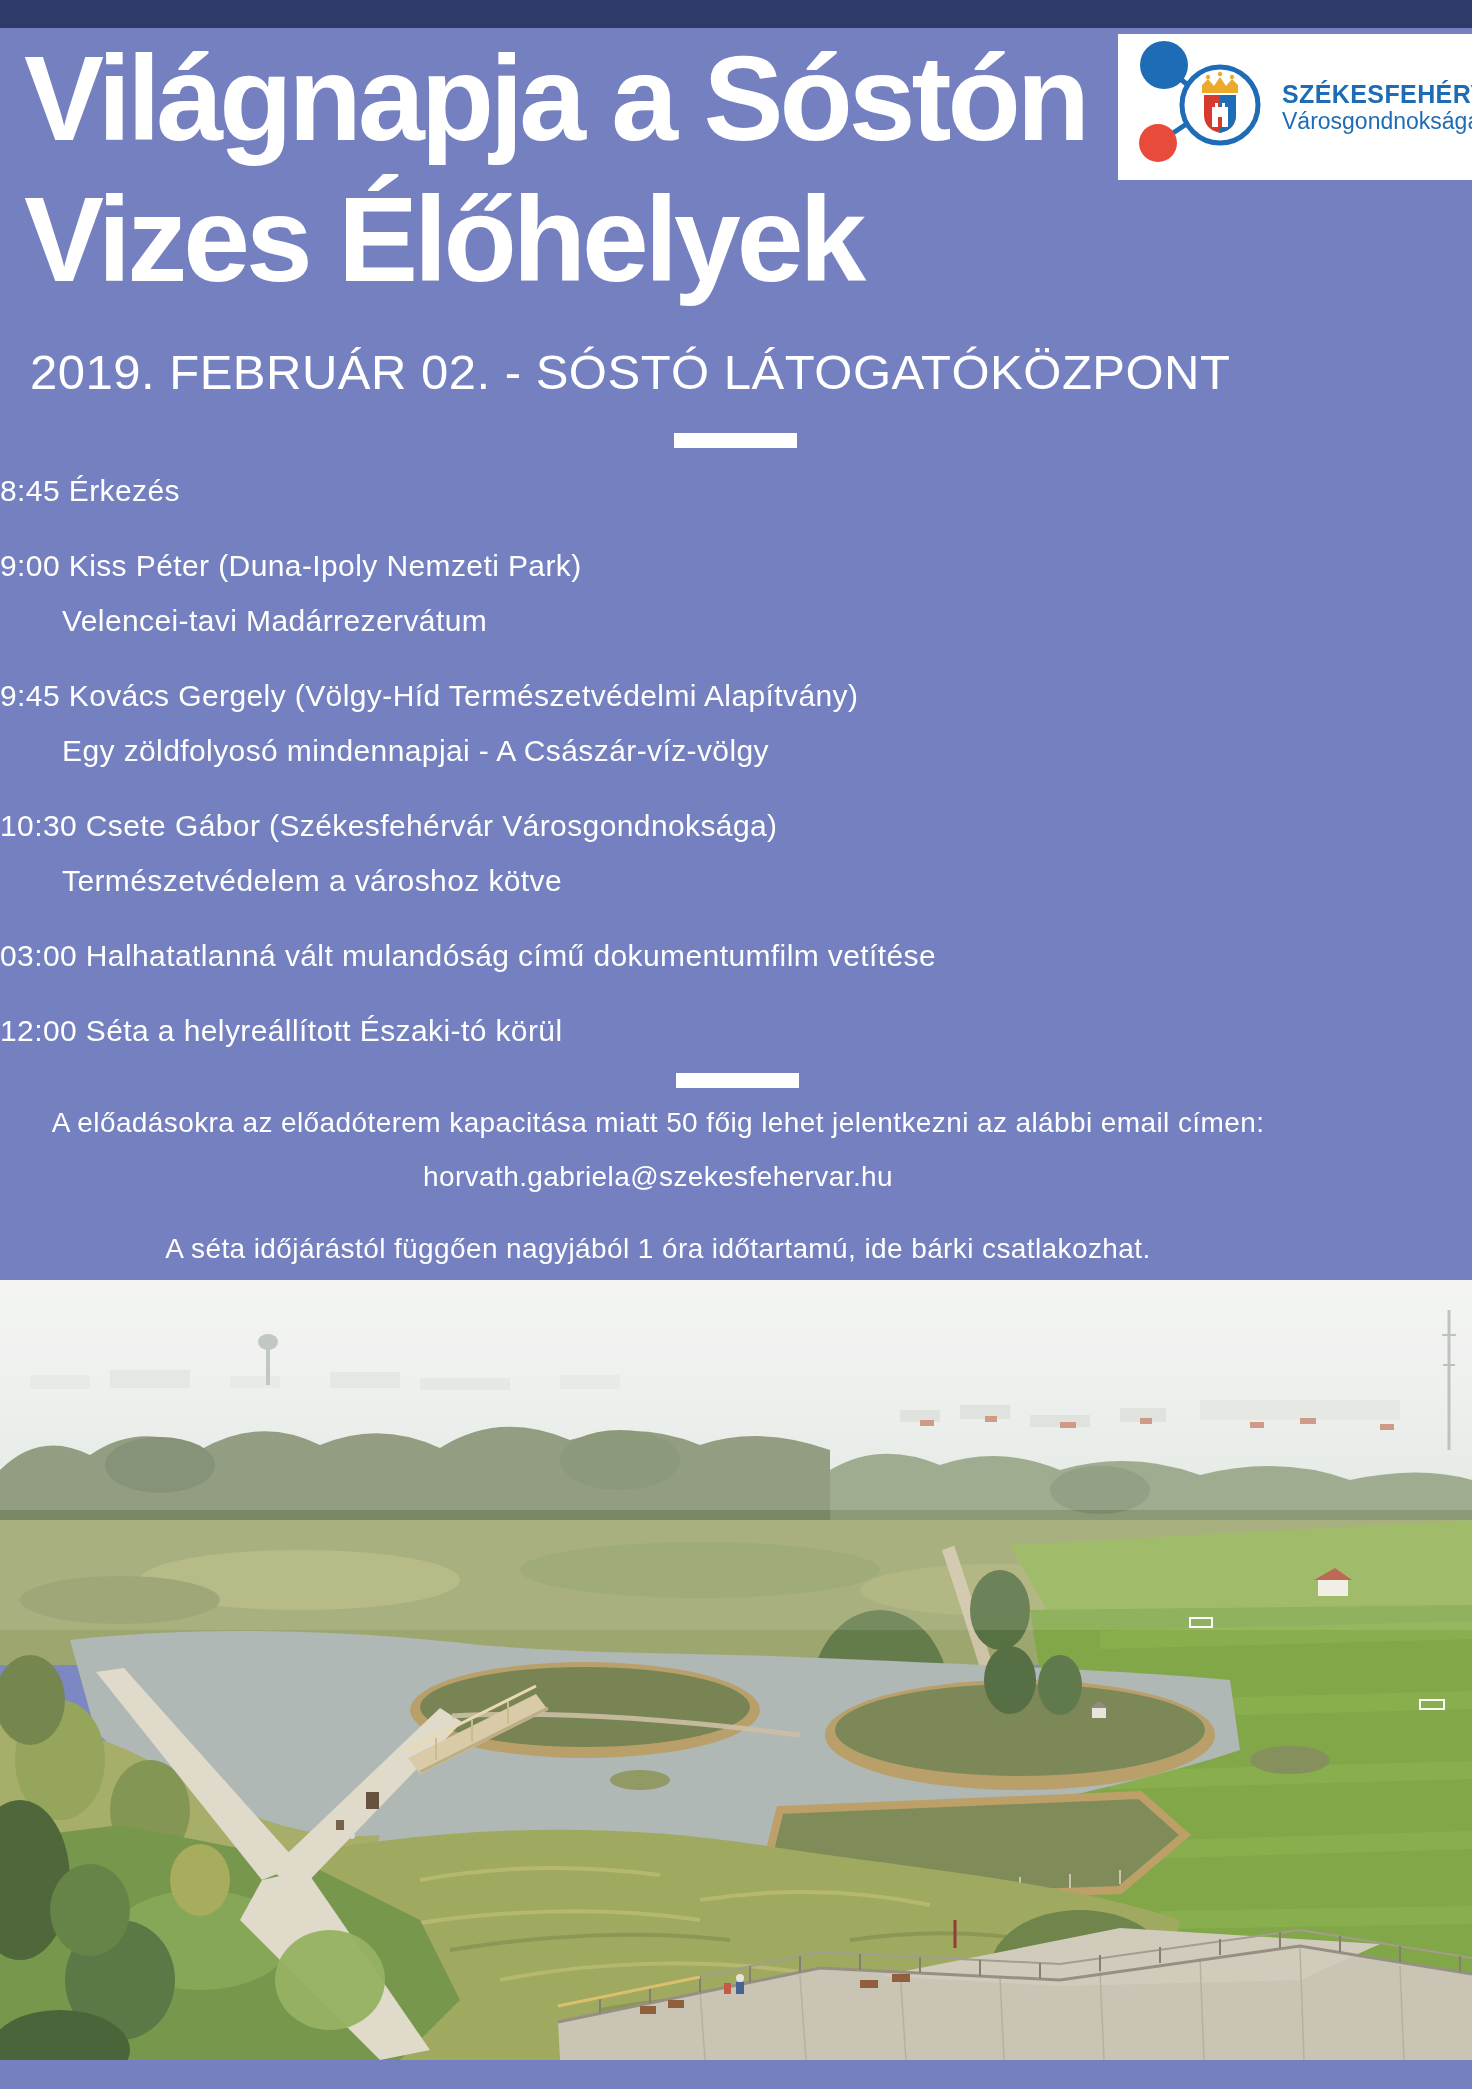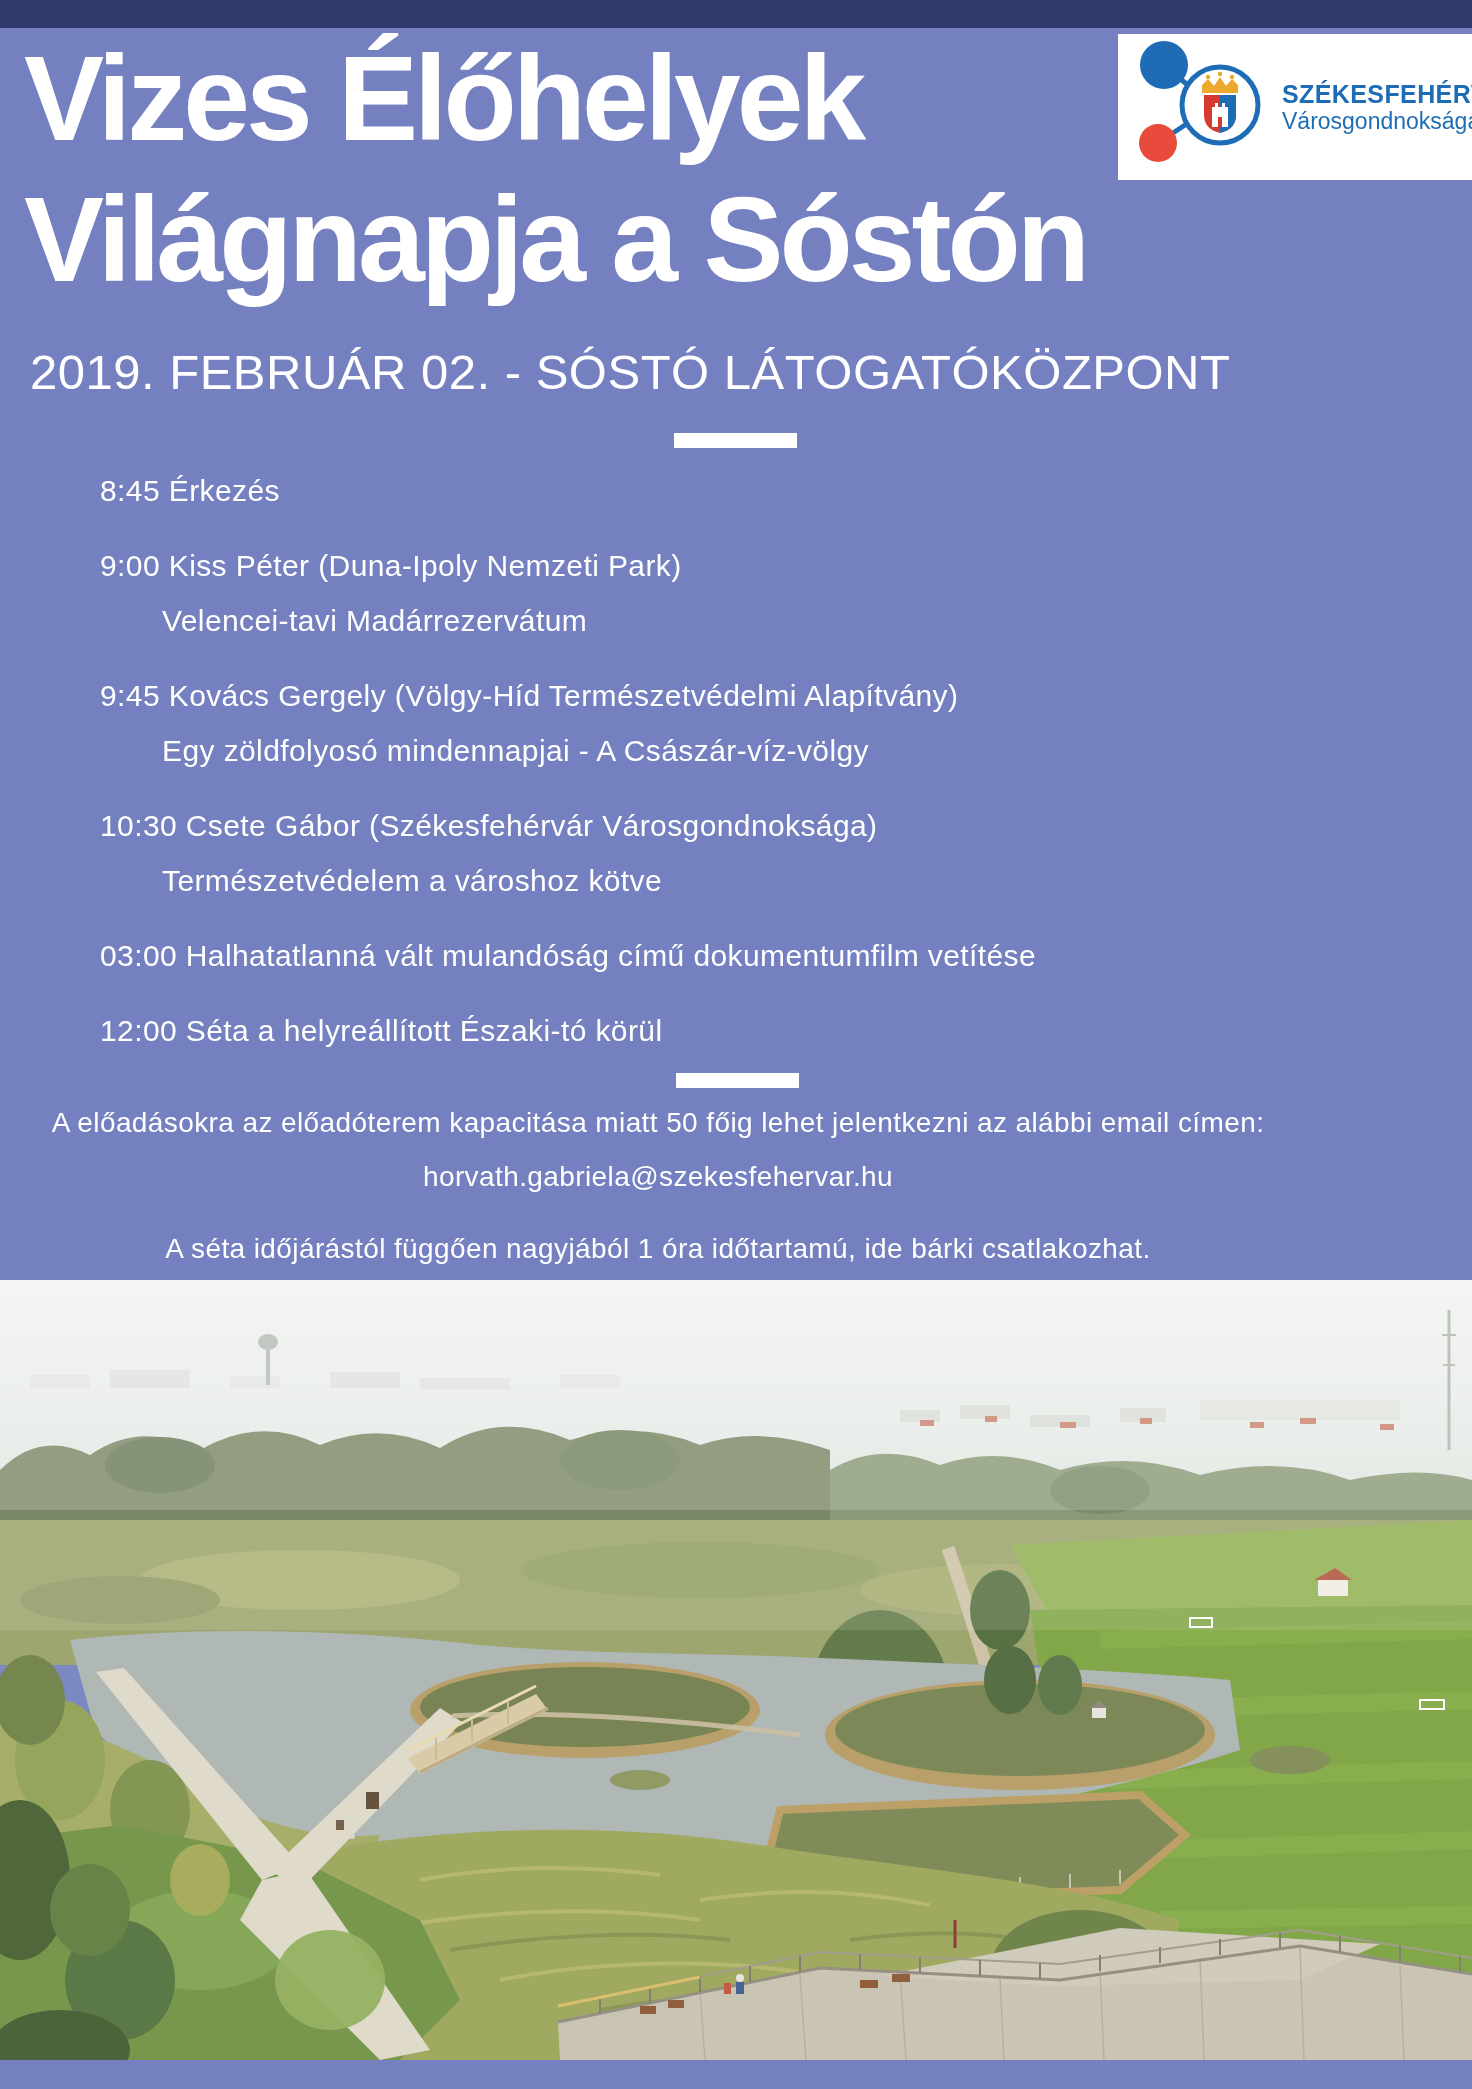--- a/index.html
+++ b/index.html
@@ -52,21 +52,21 @@
   .divider{
     position:absolute;width:123px;height:15px;background:#fff;
   }
   .divider-1{left:674px;top:433px;}
   .divider-2{left:676px;top:1073px;}
   .schedule{
     position:absolute;left:0;top:470px;width:1472px;
     color:var(--text-white);
     font-size:30px;letter-spacing:0.4px;
   }
-  .schedule-item{padding-left:100px;line-height:42px;margin-bottom:33px;}
+  .schedule-item{line-height:42px;margin-bottom:33px;}
   .schedule-detail{padding-left:62px;margin-top:13px;}
   .footer{
     position:absolute;left:0;top:1104px;width:1316px;
     text-align:center;color:var(--text-white);
     font-size:28px;letter-spacing:0.4px;line-height:38px;
   }
   .footer .email-line{margin-top:16px;}
   .footer .walk-line{margin-top:34px;}
   .photo{
     position:absolute;left:0;top:1280px;width:1472px;height:780px;
@@ -77,22 +77,22 @@
     position:absolute;left:0;top:2060px;width:1472px;height:29px;
     background:var(--background-periwinkle);
   }
 </style>
 </head>
 <body>
 
 <div class="top-bar"></div>
 
 <h1 class="title">
+  <div>Világnapja a Sóstón</div>
   <div>Vizes Élőhelyek</div>
-  <div>Világnapja a Sóstón</div>
 </h1>
 
 <div class="logo-box">
   <span>
     <svg width="150" height="140" viewBox="0 0 150 140" aria-hidden="true">
       <line x1="50" y1="42" x2="72" y2="60" stroke="#1e6cb5" stroke-width="5"></line>
       <line x1="45" y1="98" x2="66" y2="84" stroke="#1e6cb5" stroke-width="5"></line>
       <circle cx="36" cy="30" r="24" fill="#1e6cb5"></circle>
       <circle cx="30" cy="108" r="19" fill="#e84b3c"></circle>
       <circle cx="92" cy="70" r="38" fill="#ffffff" stroke="#1e6cb5" stroke-width="5"></circle>

